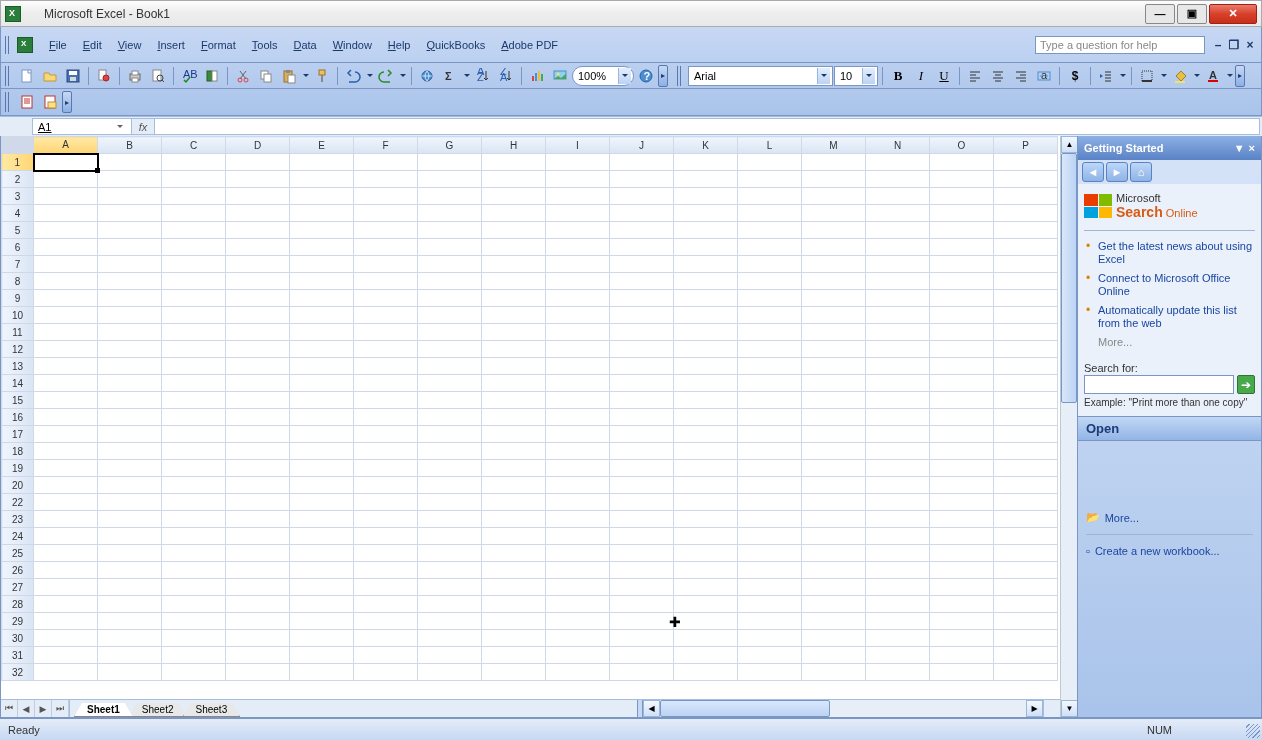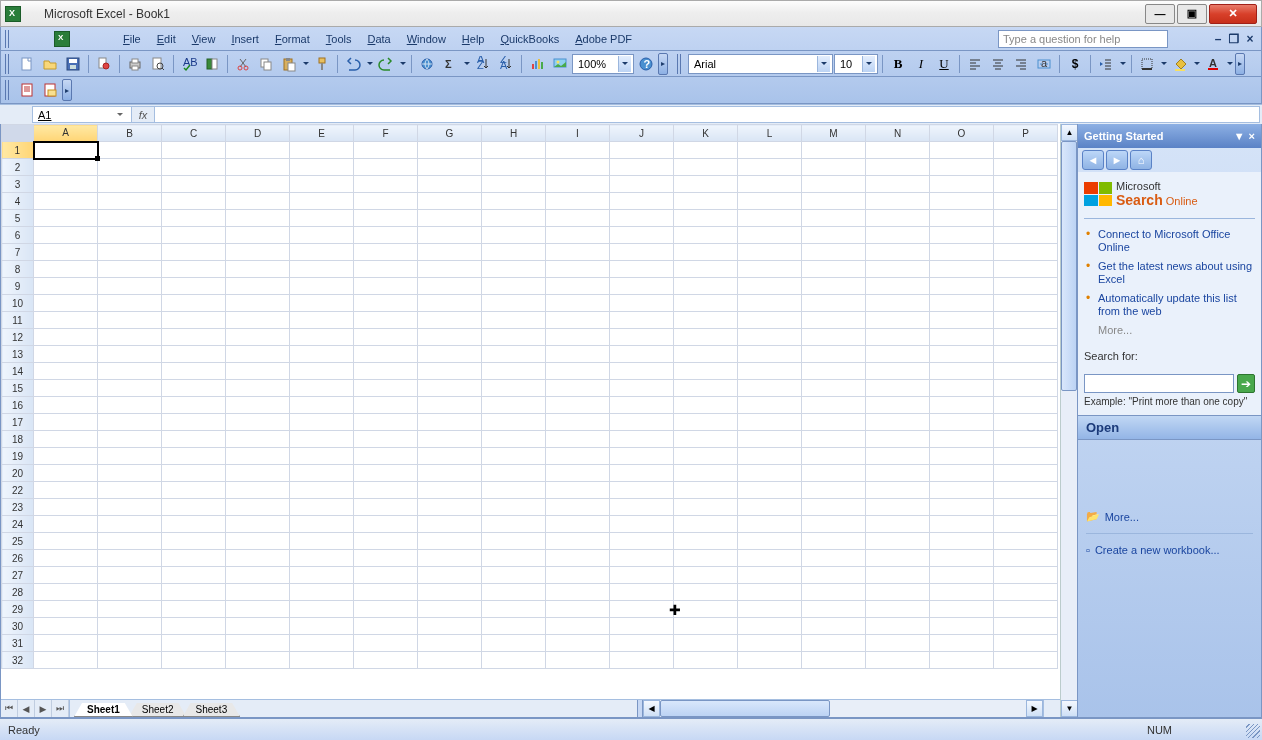--- a/index.html
+++ b/index.html
@@ -9,21 +9,21 @@
 .titlebar { height: 27px; background: linear-gradient(to bottom, #fdfdfd 0%, #eeeeee 45%, #e8e8e8 100%); border: 1px solid #aaa; display: flex; align-items: center; padding: 0 4px; position: relative; }
 .titlebar .app-icon { width: 16px; height: 16px; background: #2a7d3a; border: 1px solid #1a5c28; margin-right: 6px; position: relative; }
 .titlebar .app-icon::after { content: "X"; position: absolute; color: #fff; font-size: 9px; font-weight: bold; left: 3px; top: 1px; }
 .titlebar .title-text { font-size: 12px; color: #333; margin-left: 17px; }
 .titlebar .win-controls { margin-left: auto; display: flex; gap: 0; }
 .titlebar .win-btn { width: 30px; height: 20px; border: 1px solid #888; background: #e8e8e8; display: flex; align-items: center; justify-content: center; font-size: 11px; font-weight: bold; cursor: pointer; border-radius: 2px; margin-left: 2px; }
 .titlebar .win-btn.close { background: linear-gradient(to bottom, #e87b6a 0%, #d8402a 50%, #c72f1a 100%); color: #fff; width: 48px; border-color: #a02018; }
 
 
 .mainarea { background: linear-gradient(to bottom, #c7d8f4 0%, #a9c3ea 100%); border: 1px solid #7a96c4; border-top: none; flex: 0 0 auto; }
-.menubar { height: 24px; display: flex; align-items: center; padding: 0 4px; border-bottom: 1px solid #7a96c4; position: relative; gap: 37px; }
+.menubar { height: 36px; display: flex; align-items: center; padding: 0 4px; border-bottom: 1px solid #7a96c4; position: relative; }
 .menubar .grip { width: 6px; height: 18px; background: repeating-linear-gradient(to right, #5a78b0 0 1px, transparent 1px 3px); margin-right: 6px; }
 .menubar .mini-icon { width: 16px; height: 16px; background: #2a7d3a; border: 1px solid #1a5c28; margin-right: 8px; position: relative; }
 .menubar .mini-icon::after { content: "X"; position: absolute; color: #fff; font-size: 8px; font-weight: bold; left: 3px; top: 1px; }
 .menubar .menu-item { padding: 3px 8px; color: #1b3a6a; cursor: pointer; }
 .menubar .menu-item u { text-decoration: underline; }
 .menubar .help-box { margin-left: auto; width: 170px; height: 18px; background: #fff; border: 1px solid #7a96c4; color: #888; padding: 1px 4px; display: flex; align-items: center; }
 .menubar .doc-ctrls { display: flex; gap: 2px; margin-left: 6px; }
 .menubar .doc-ctrls span { width: 14px; height: 14px; display: flex; align-items: center; justify-content: center; color: #1b3a6a; cursor: pointer; font-weight: bold; font-size: 12px; }
 
 
@@ -97,21 +97,21 @@
 .taskpane .office-logo { display: flex; align-items: center; gap: 4px; margin-bottom: 10px; }
 .taskpane .office-logo .sq { width: 28px; height: 24px; display: grid; grid-template: 1fr 1fr / 1fr 1fr; gap: 1px; }
 .taskpane .office-logo .sq div:nth-child(1){background:#eb3c00;} .taskpane .office-logo .sq div:nth-child(2){background:#80bb00;} .taskpane .office-logo .sq div:nth-child(3){background:#00a1e0;} .taskpane .office-logo .sq div:nth-child(4){background:#ffb800;}
 .taskpane .office-logo .txt { display: flex; flex-direction: column; font-size: 10px; color: #333; }
 .taskpane .office-logo .txt b { font-size: 14px; color: #d95b12; }
 .taskpane ul { list-style: none; margin: 6px 0 10px; }
 .taskpane ul li { padding: 3px 0 3px 14px; position: relative; color: #1b46a0; cursor: pointer; line-height: 13px; }
 .taskpane ul li::before { content: "•"; position: absolute; left: 2px; color: #e08000; font-size: 12px; }
 .taskpane ul li.more::before { content: ""; }
 .taskpane ul li.more { color: #888; cursor: default; }
-.taskpane .searchlbl { color: #333; margin-bottom: 12px; }
+.taskpane .searchlbl { color: #333; margin-bottom: 1px; }
 .taskpane .searchbox { display: flex; gap: 3px; margin-bottom: 3px; }
 .taskpane .searchbox input { flex: 1; height: 19px; border: 1px solid #7a96c4; padding: 0 3px; font-size: 11px; }
 .taskpane .searchbox .go { width: 19px; height: 19px; background: #49a84c; border: 1px solid #2d7530; border-radius: 2px; color: #fff; display: flex; align-items: center; justify-content: center; font-size: 12px; cursor: pointer; }
 .taskpane .example { font-size: 10px; color: #333; }
 .taskpane .openhdr { background: linear-gradient(to bottom,#c1d7f4,#93b5e6); border-top: 1px solid #7a96c4; border-bottom: 1px solid #7a96c4; padding: 4px 8px; color: #1b3a7a; font-weight: bold; font-size: 13px; }
 .taskpane .openarea { padding: 8px; flex: 1; }
 .taskpane .link { color: #1b46a0; cursor: pointer; display: flex; align-items: center; gap: 5px; padding: 4px 0; }
 
 
 .statusbar { height: 22px; background: linear-gradient(to bottom,#e4ecf7,#c7d8f4); border-top: 1px solid #7a96c4; display: flex; align-items: center; padding: 0 8px; color: #333; position: relative; }
@@ -296,21 +296,21 @@
           <rect x="12" y="6" width="2" height="7" fill="#4aaa4a"></rect>
         </svg>
       </div>
     <div class="tbtn">
         <svg viewBox="0 0 16 16">
           <rect x="2" y="3" width="12" height="8" fill="#8fd0f0" stroke="#4a90d0"></rect>
           <circle cx="6" cy="6" r="1.5" fill="#f8e060"></circle>
           <path d="M2 11l4-3 3 2 5-4v5H2z" fill="#4aaa4a"></path>
         </svg>
       </div>
-    <div class="combo" style="width:62px;">
+    <div class="combo" style="width:62px;border-radius:10px;">
         <span class="cval">100%</span>
         <span class="carrow"></span>
       </div>
     <div class="tbtn">
         <svg viewBox="0 0 16 16">
           <circle cx="8" cy="8" r="6" fill="#4a90d0" stroke="#2a5faa"></circle>
           <text x="5.5" y="12" font-size="10" fill="#fff" font-weight="bold">?</text>
         </svg>
       </div>
     <div class="toolbar-end"></div>
@@ -1090,22 +1090,22 @@
             <div></div>
             <div></div>
           </div>
         <div class="txt">
             <span>Microsoft</span>
             <span><b>Search</b> <span style="color:#d95b12;">Online</span></span>
           </div>
       </div>
       <hr style="border:none;border-top:1px solid #9bb6dd;margin:4px 0 6px;">
       <ul id="tp-links">
+          <li>Get the latest news about using Excel</li>
           <li>Connect to Microsoft Office Online</li>
-          <li>Get the latest news about using Excel</li>
           <li>Automatically update this list from the web</li>
           <li class="more">More...</li>
         </ul>
       <div class="searchlbl">Search for:</div>
       <div class="searchbox">
         <input type="text" style="">
         <div class="go">➔</div>
       </div>
       <div class="example">Example:  "Print more than one copy"</div>
     </div>

